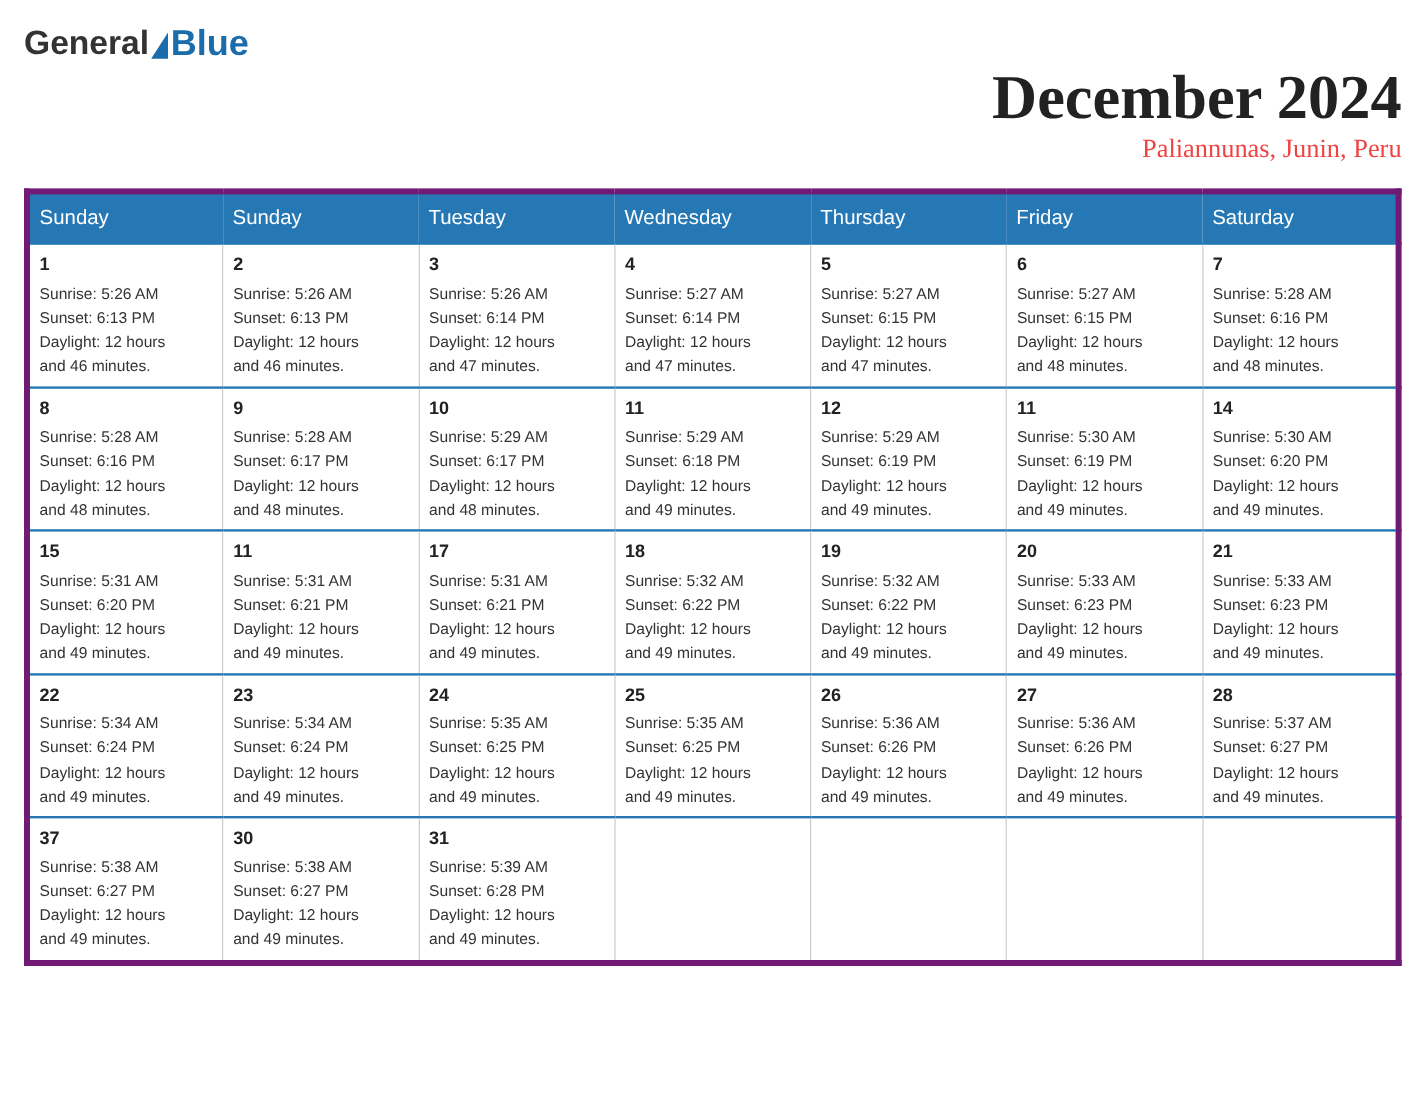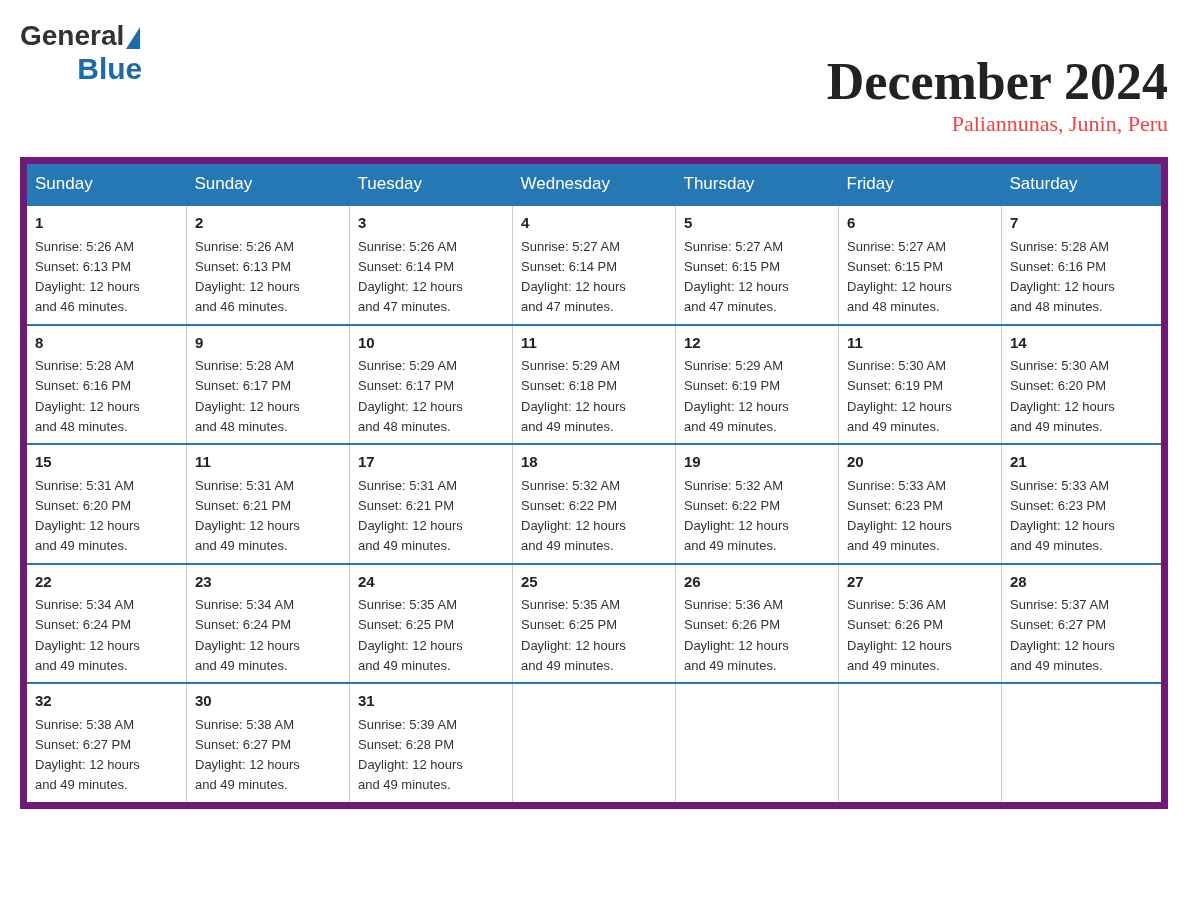--- a/index.html
+++ b/index.html
@@ -11,22 +11,21 @@
       min-height: 918px;
     }
     .header {
       display: flex;
       justify-content: space-between;
       align-items: flex-start;
       margin-bottom: 20px;
     }
     .logo {
       display: flex;
-      flex-direction: column;
-      align-items: flex-end;
+      align-items: flex-start;
     }
     .logo-text {
       display: flex;
       align-items: center;
       font-size: 28px;
       font-weight: bold;
     }
     .logo-general {
       color: #333;
     }
@@ -55,21 +54,21 @@
       margin-top: 32px;
     }
     .location {
       font-size: 22px;
       color: #ef4444;
       font-family: Georgia, serif;
     }
     .calendar-table {
       width: 100%;
       border-collapse: collapse;
-      border: 7px solid #701a75;
+      border: 5px solid #701a75;
     }
     .calendar-table th {
       background-color: #2678b5;
       color: #fff;
       padding: 10px 8px;
       text-align: left;
       font-size: 17px;
       font-weight: normal;
     }
     .calendar-table td {
@@ -249,21 +248,21 @@
         <span class="day-number">27</span>
         <span class="day-info">Sunrise: 5:36 AM<br>Sunset: 6:26 PM<br>Daylight: 12 hours<br>and 49 minutes.</span>
       </td>
         <td>
         <span class="day-number">28</span>
         <span class="day-info">Sunrise: 5:37 AM<br>Sunset: 6:27 PM<br>Daylight: 12 hours<br>and 49 minutes.</span>
       </td>
       </tr>
       <tr>
         <td>
-        <span class="day-number">32</span>
+        <span class="day-number">37</span>
         <span class="day-info">Sunrise: 5:38 AM<br>Sunset: 6:27 PM<br>Daylight: 12 hours<br>and 49 minutes.</span>
       </td>
         <td>
         <span class="day-number">30</span>
         <span class="day-info">Sunrise: 5:38 AM<br>Sunset: 6:27 PM<br>Daylight: 12 hours<br>and 49 minutes.</span>
       </td>
         <td>
         <span class="day-number">31</span>
         <span class="day-info">Sunrise: 5:39 AM<br>Sunset: 6:28 PM<br>Daylight: 12 hours<br>and 49 minutes.</span>
       </td>

